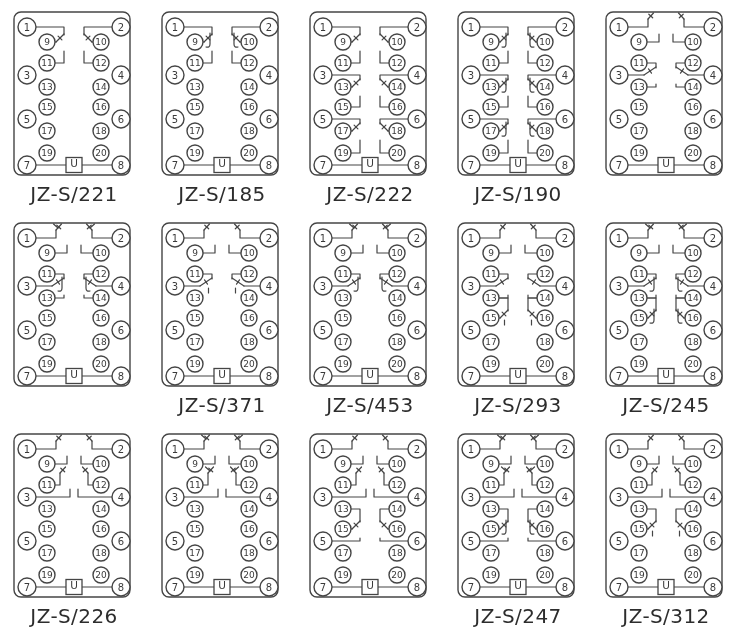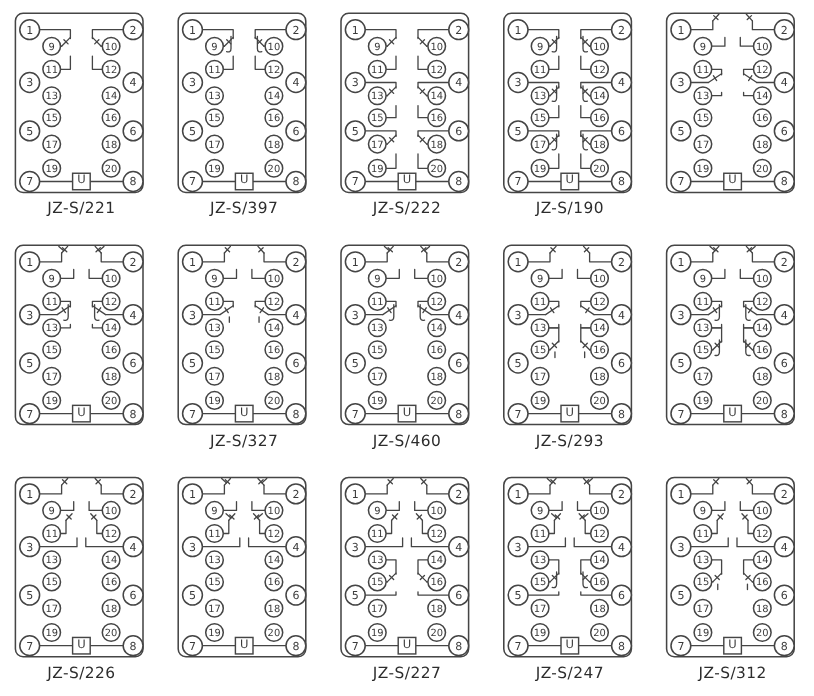--- a/index.html
+++ b/index.html
@@ -2,21 +2,21 @@
 <html><head>
 <meta charset="utf-8">
 <style>
   html,body{margin:0;padding:0;background:#ffffff;}
   body{width:740px;height:633px;overflow:hidden;font-family:"DejaVu Sans",sans-serif;}
   .grid{display:grid;grid-template-columns:repeat(5,148px);grid-template-rows:repeat(3,211px);width:740px;height:633px;}
   figure.cell{margin:0;position:relative;width:148px;height:211px;}
   figure.cell svg{display:block;}
   figcaption.model{
     position:absolute;left:0;top:182px;width:100%;
-    text-align:center;font-size:14px;letter-spacing:.4px;color:#2d2d2d;
+    text-align:center;font-size:20px;letter-spacing:.4px;color:#2d2d2d;
     font-family:"DejaVu Sans",sans-serif;
   }
   svg text{font-family:"DejaVu Sans",sans-serif;fill:#3a3a3a;}
 </style>
 </head>
 <body>
 
 <main class="grid">
   <figure class="cell">
     <svg class="dgm" viewBox="0 0 148 211" width="148" height="211">
@@ -139,21 +139,21 @@
         <text x="101" y="110.2" text-anchor="middle" font-size="9">16</text>
         <circle cx="121" cy="119" r="9" fill="#ffffff" stroke="#454545" stroke-width="1.4"></circle>
         <text x="121" y="122.6" text-anchor="middle" font-size="10">6</text>
         <circle cx="101" cy="131" r="8" fill="#ffffff" stroke="#454545" stroke-width="1.4"></circle>
         <text x="101" y="134.2" text-anchor="middle" font-size="9">18</text>
         <circle cx="101" cy="153" r="8" fill="#ffffff" stroke="#454545" stroke-width="1.4"></circle>
         <text x="101" y="156.2" text-anchor="middle" font-size="9">20</text>
         <circle cx="121" cy="165" r="9" fill="#ffffff" stroke="#454545" stroke-width="1.4"></circle>
         <text x="121" y="168.6" text-anchor="middle" font-size="10">8</text>
       </svg>
-    <figcaption class="model">JZ-S/397</figcaption>
+    <figcaption class="model">JZ-S/185</figcaption>
   </figure>
   <figure class="cell">
     <svg class="dgm" viewBox="0 0 148 211" width="148" height="211">
         <rect x="14" y="12" width="116" height="163" rx="7" fill="none" stroke="#454545" stroke-width="1.4"></rect>
         <g>
           <path d="M36 27 H64 V35" fill="none" stroke="#454545" stroke-width="1.2" stroke-linejoin="round" stroke-linecap="round"></path>
           <path d="M55 63 H64 V51" fill="none" stroke="#454545" stroke-width="1.2" stroke-linejoin="round" stroke-linecap="round"></path>
           <path d="M55 42 H56" fill="none" stroke="#454545" stroke-width="1.2" stroke-linejoin="round" stroke-linecap="round"></path>
           <path d="M56 42 L64 34" fill="none" stroke="#454545" stroke-width="1.2" stroke-linejoin="round" stroke-linecap="round"></path>
           <path d="M58.1 36.1 L61.9 39.9" fill="none" stroke="#454545" stroke-width="1.2" stroke-linejoin="round" stroke-linecap="round"></path>
@@ -559,21 +559,21 @@
         <text x="101" y="110.2" text-anchor="middle" font-size="9">16</text>
         <circle cx="121" cy="119" r="9" fill="#ffffff" stroke="#454545" stroke-width="1.4"></circle>
         <text x="121" y="122.6" text-anchor="middle" font-size="10">6</text>
         <circle cx="101" cy="131" r="8" fill="#ffffff" stroke="#454545" stroke-width="1.4"></circle>
         <text x="101" y="134.2" text-anchor="middle" font-size="9">18</text>
         <circle cx="101" cy="153" r="8" fill="#ffffff" stroke="#454545" stroke-width="1.4"></circle>
         <text x="101" y="156.2" text-anchor="middle" font-size="9">20</text>
         <circle cx="121" cy="165" r="9" fill="#ffffff" stroke="#454545" stroke-width="1.4"></circle>
         <text x="121" y="168.6" text-anchor="middle" font-size="10">8</text>
       </svg>
-    <figcaption class="model">JZ-S/327</figcaption>
+    <figcaption class="model">JZ-S/371</figcaption>
   </figure>
   <figure class="cell">
     <svg class="dgm" viewBox="0 0 148 211" width="148" height="211">
         <rect x="14" y="12" width="116" height="163" rx="7" fill="none" stroke="#454545" stroke-width="1.4"></rect>
         <g>
           <path d="M36 27 H56 V19" fill="none" stroke="#454545" stroke-width="1.2" stroke-linejoin="round" stroke-linecap="round"></path>
           <path d="M55 42 H67 V34" fill="none" stroke="#454545" stroke-width="1.2" stroke-linejoin="round" stroke-linecap="round"></path>
           <path d="M58 17 L53.5 13" fill="none" stroke="#454545" stroke-width="1.2" stroke-linejoin="round" stroke-linecap="round"></path>
           <path d="M56 19 L61.5 13" fill="none" stroke="#454545" stroke-width="1.2" stroke-linejoin="round" stroke-linecap="round"></path>
           <path d="M56.8 14.2 L60.7 17.8" fill="none" stroke="#454545" stroke-width="1.2" stroke-linejoin="round" stroke-linecap="round"></path>
@@ -637,21 +637,21 @@
         <text x="101" y="110.2" text-anchor="middle" font-size="9">16</text>
         <circle cx="121" cy="119" r="9" fill="#ffffff" stroke="#454545" stroke-width="1.4"></circle>
         <text x="121" y="122.6" text-anchor="middle" font-size="10">6</text>
         <circle cx="101" cy="131" r="8" fill="#ffffff" stroke="#454545" stroke-width="1.4"></circle>
         <text x="101" y="134.2" text-anchor="middle" font-size="9">18</text>
         <circle cx="101" cy="153" r="8" fill="#ffffff" stroke="#454545" stroke-width="1.4"></circle>
         <text x="101" y="156.2" text-anchor="middle" font-size="9">20</text>
         <circle cx="121" cy="165" r="9" fill="#ffffff" stroke="#454545" stroke-width="1.4"></circle>
         <text x="121" y="168.6" text-anchor="middle" font-size="10">8</text>
       </svg>
-    <figcaption class="model">JZ-S/460</figcaption>
+    <figcaption class="model">JZ-S/453</figcaption>
   </figure>
   <figure class="cell">
     <svg class="dgm" viewBox="0 0 148 211" width="148" height="211">
         <rect x="14" y="12" width="116" height="163" rx="7" fill="none" stroke="#454545" stroke-width="1.4"></rect>
         <g>
           <path d="M36 27 H56 V19" fill="none" stroke="#454545" stroke-width="1.2" stroke-linejoin="round" stroke-linecap="round"></path>
           <path d="M55 42 H67 V34" fill="none" stroke="#454545" stroke-width="1.2" stroke-linejoin="round" stroke-linecap="round"></path>
           <path d="M56 19 L61.5 13" fill="none" stroke="#454545" stroke-width="1.2" stroke-linejoin="round" stroke-linecap="round"></path>
           <path d="M56.8 14.2 L60.7 17.8" fill="none" stroke="#454545" stroke-width="1.2" stroke-linejoin="round" stroke-linecap="round"></path>
         </g>
@@ -821,20 +821,21 @@
         <text x="101" y="110.2" text-anchor="middle" font-size="9">16</text>
         <circle cx="121" cy="119" r="9" fill="#ffffff" stroke="#454545" stroke-width="1.4"></circle>
         <text x="121" y="122.6" text-anchor="middle" font-size="10">6</text>
         <circle cx="101" cy="131" r="8" fill="#ffffff" stroke="#454545" stroke-width="1.4"></circle>
         <text x="101" y="134.2" text-anchor="middle" font-size="9">18</text>
         <circle cx="101" cy="153" r="8" fill="#ffffff" stroke="#454545" stroke-width="1.4"></circle>
         <text x="101" y="156.2" text-anchor="middle" font-size="9">20</text>
         <circle cx="121" cy="165" r="9" fill="#ffffff" stroke="#454545" stroke-width="1.4"></circle>
         <text x="121" y="168.6" text-anchor="middle" font-size="10">8</text>
       </svg>
+    <figcaption class="model">JZ-S/245</figcaption>
   </figure>
   <figure class="cell">
     <svg class="dgm" viewBox="0 0 148 211" width="148" height="211">
         <rect x="14" y="12" width="116" height="163" rx="7" fill="none" stroke="#454545" stroke-width="1.4"></rect>
         <g>
           <path d="M36 27 H56 V19" fill="none" stroke="#454545" stroke-width="1.2" stroke-linejoin="round" stroke-linecap="round"></path>
           <path d="M55 42 H67 V34" fill="none" stroke="#454545" stroke-width="1.2" stroke-linejoin="round" stroke-linecap="round"></path>
           <path d="M56 19 L61.5 13" fill="none" stroke="#454545" stroke-width="1.2" stroke-linejoin="round" stroke-linecap="round"></path>
           <path d="M56.8 14.2 L60.7 17.8" fill="none" stroke="#454545" stroke-width="1.2" stroke-linejoin="round" stroke-linecap="round"></path>
         </g>
@@ -1059,21 +1060,20 @@
         <text x="101" y="110.2" text-anchor="middle" font-size="9">16</text>
         <circle cx="121" cy="119" r="9" fill="#ffffff" stroke="#454545" stroke-width="1.4"></circle>
         <text x="121" y="122.6" text-anchor="middle" font-size="10">6</text>
         <circle cx="101" cy="131" r="8" fill="#ffffff" stroke="#454545" stroke-width="1.4"></circle>
         <text x="101" y="134.2" text-anchor="middle" font-size="9">18</text>
         <circle cx="101" cy="153" r="8" fill="#ffffff" stroke="#454545" stroke-width="1.4"></circle>
         <text x="101" y="156.2" text-anchor="middle" font-size="9">20</text>
         <circle cx="121" cy="165" r="9" fill="#ffffff" stroke="#454545" stroke-width="1.4"></circle>
         <text x="121" y="168.6" text-anchor="middle" font-size="10">8</text>
       </svg>
-    <figcaption class="model">JZ-S/227</figcaption>
   </figure>
   <figure class="cell">
     <svg class="dgm" viewBox="0 0 148 211" width="148" height="211">
         <rect x="14" y="12" width="116" height="163" rx="7" fill="none" stroke="#454545" stroke-width="1.4"></rect>
         <g>
           <path d="M36 27 H56 V19" fill="none" stroke="#454545" stroke-width="1.2" stroke-linejoin="round" stroke-linecap="round"></path>
           <path d="M55 42 H67 V34" fill="none" stroke="#454545" stroke-width="1.2" stroke-linejoin="round" stroke-linecap="round"></path>
           <path d="M58 17 L53.5 13" fill="none" stroke="#454545" stroke-width="1.2" stroke-linejoin="round" stroke-linecap="round"></path>
           <path d="M56 19 L61.5 13" fill="none" stroke="#454545" stroke-width="1.2" stroke-linejoin="round" stroke-linecap="round"></path>
           <path d="M56.8 14.2 L60.7 17.8" fill="none" stroke="#454545" stroke-width="1.2" stroke-linejoin="round" stroke-linecap="round"></path>

